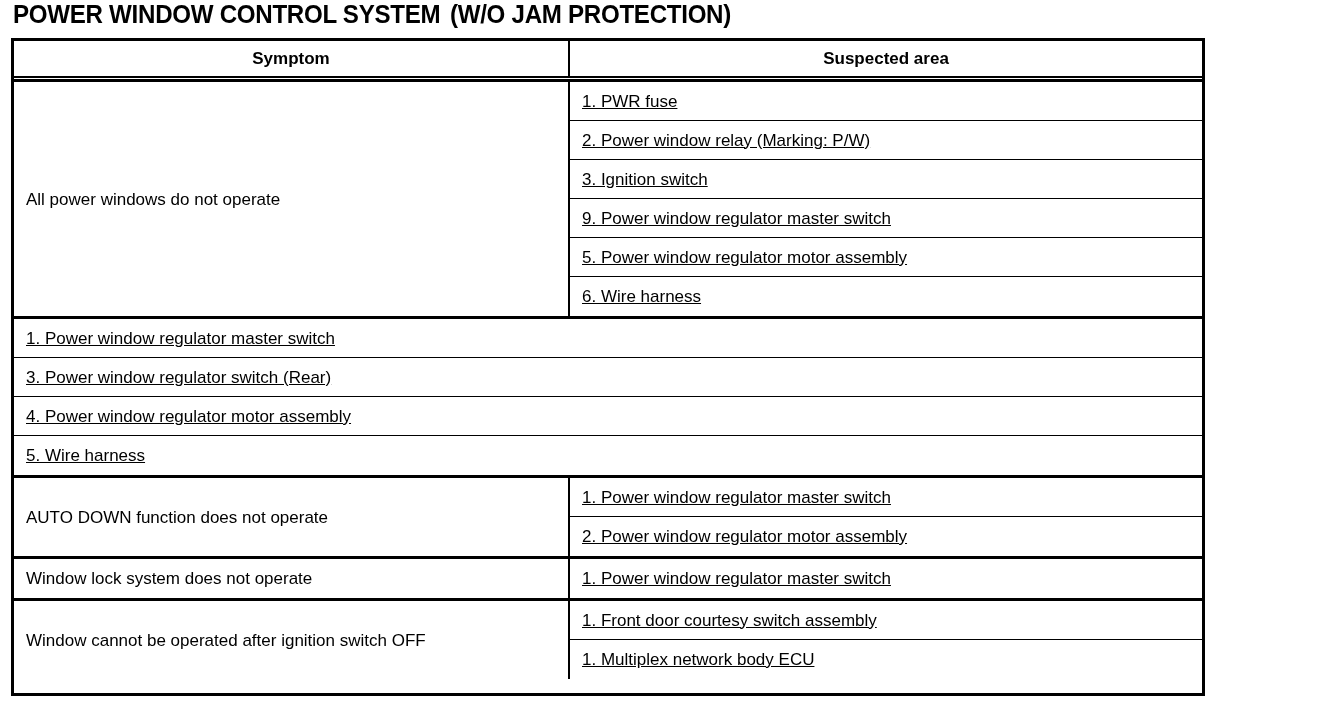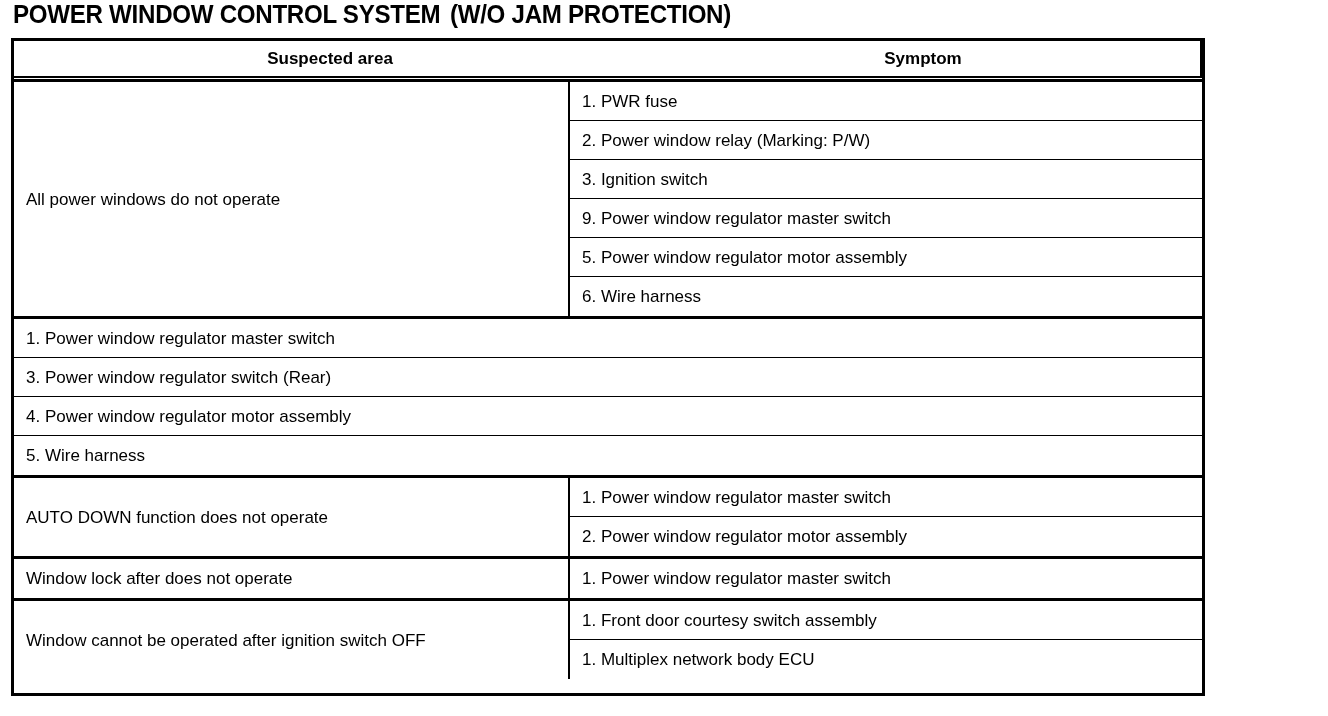--- a/index.html
+++ b/index.html
@@ -125,40 +125,41 @@
     height: 39px;
     box-sizing: border-box;
     display: flex;
     align-items: center;
     padding-left: 12px;
     padding-right: 8px;
     font-size: 17px;
     line-height: 21px;
     border-bottom: 1px solid #000;
     white-space: nowrap;
+    text-decoration: underline;
   }
   .cause-row:last-child {
     border-bottom: none;
   }
 </style>
 </head>
 <body>
 
 <div class="page">
 
   <div class="title">
     <span>POWER WINDOW CONTROL SYSTEM</span><span class="gap"></span><span>(W/O JAM PROTECTION)</span>
   </div>
 
   <div class="table-wrap">
     <div class="table">
 
       <div class="thead">
+        <div class="th th-symptom">Symptom</div>
         <div class="th th-suspected">Suspected area</div>
-        <div class="th th-symptom">Symptom</div>
       </div>
 
       <div class="double-rule"></div>
 
       <div class="tbody" id="tbody">
           <div class="group">
             <div class="symptom-cell">All power windows do not operate</div>
             <div class="causes-cell">
               <div class="cause-row">1. PWR fuse</div>
               <div class="cause-row">2. Power window relay (Marking: P/W)</div>
@@ -177,21 +178,21 @@
             </div>
           </div>
           <div class="group">
             <div class="symptom-cell">AUTO DOWN function does not operate</div>
             <div class="causes-cell">
               <div class="cause-row">1. Power window regulator master switch</div>
               <div class="cause-row">2. Power window regulator motor assembly</div>
             </div>
           </div>
           <div class="group">
-            <div class="symptom-cell">Window lock after does not operate</div>
+            <div class="symptom-cell">Window lock system does not operate</div>
             <div class="causes-cell">
               <div class="cause-row">1. Power window regulator master switch</div>
             </div>
           </div>
           <div class="group">
             <div class="symptom-cell">Window cannot be operated after ignition switch OFF</div>
             <div class="causes-cell">
               <div class="cause-row">1. Front door courtesy switch assembly</div>
               <div class="cause-row">1. Multiplex network body ECU</div>
             </div>

